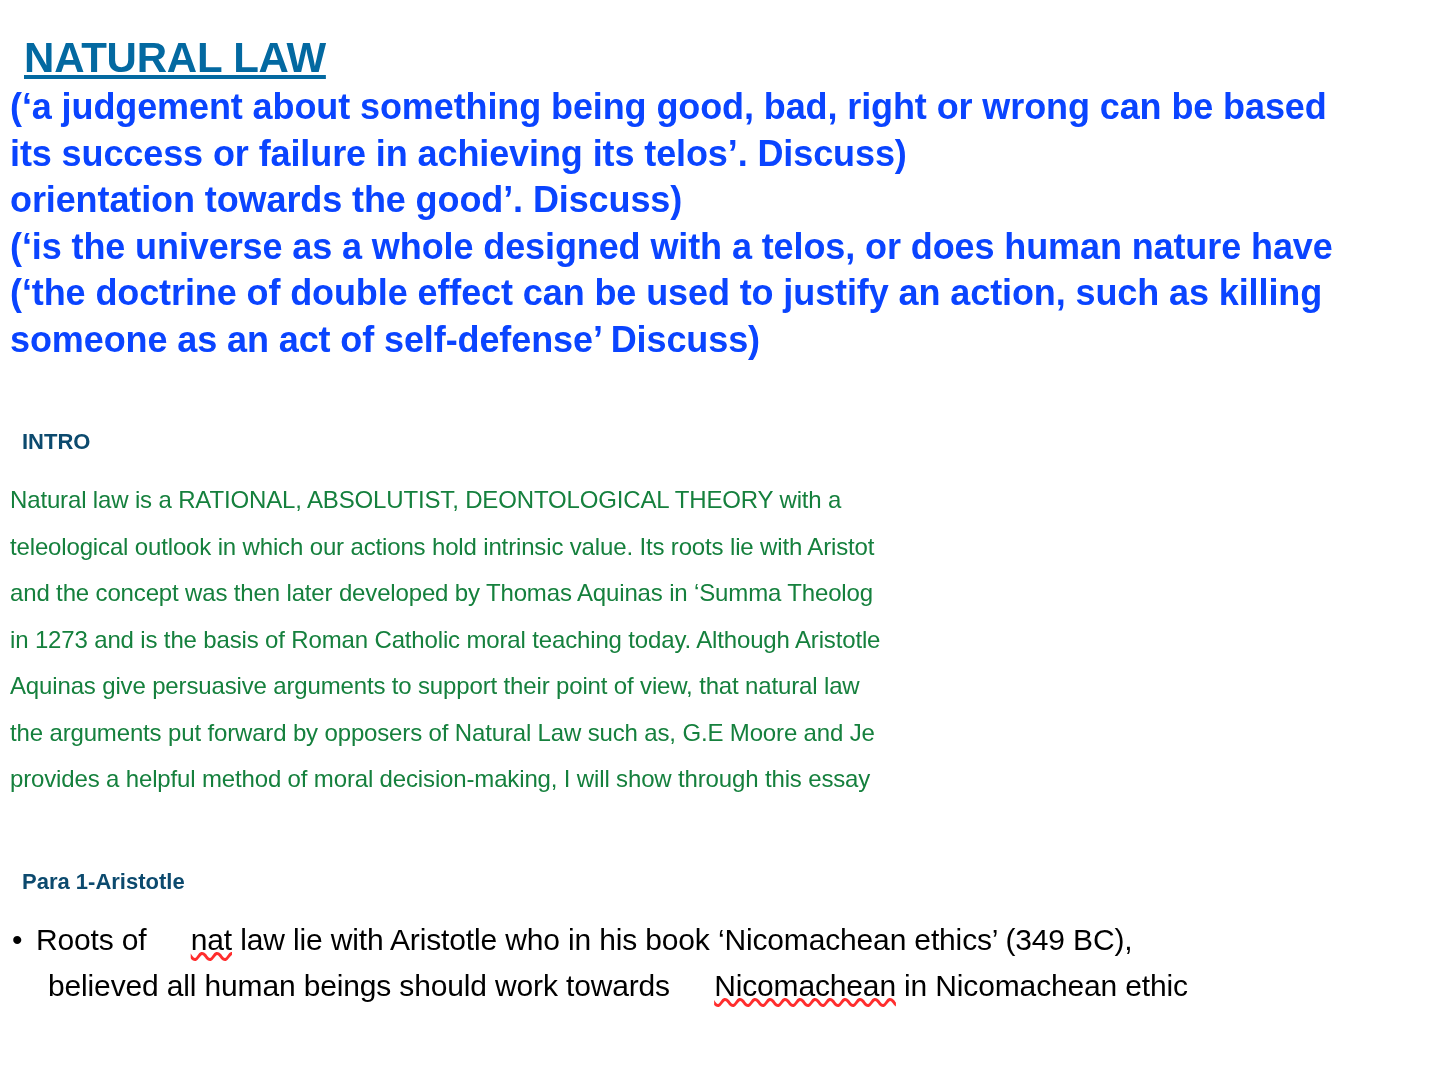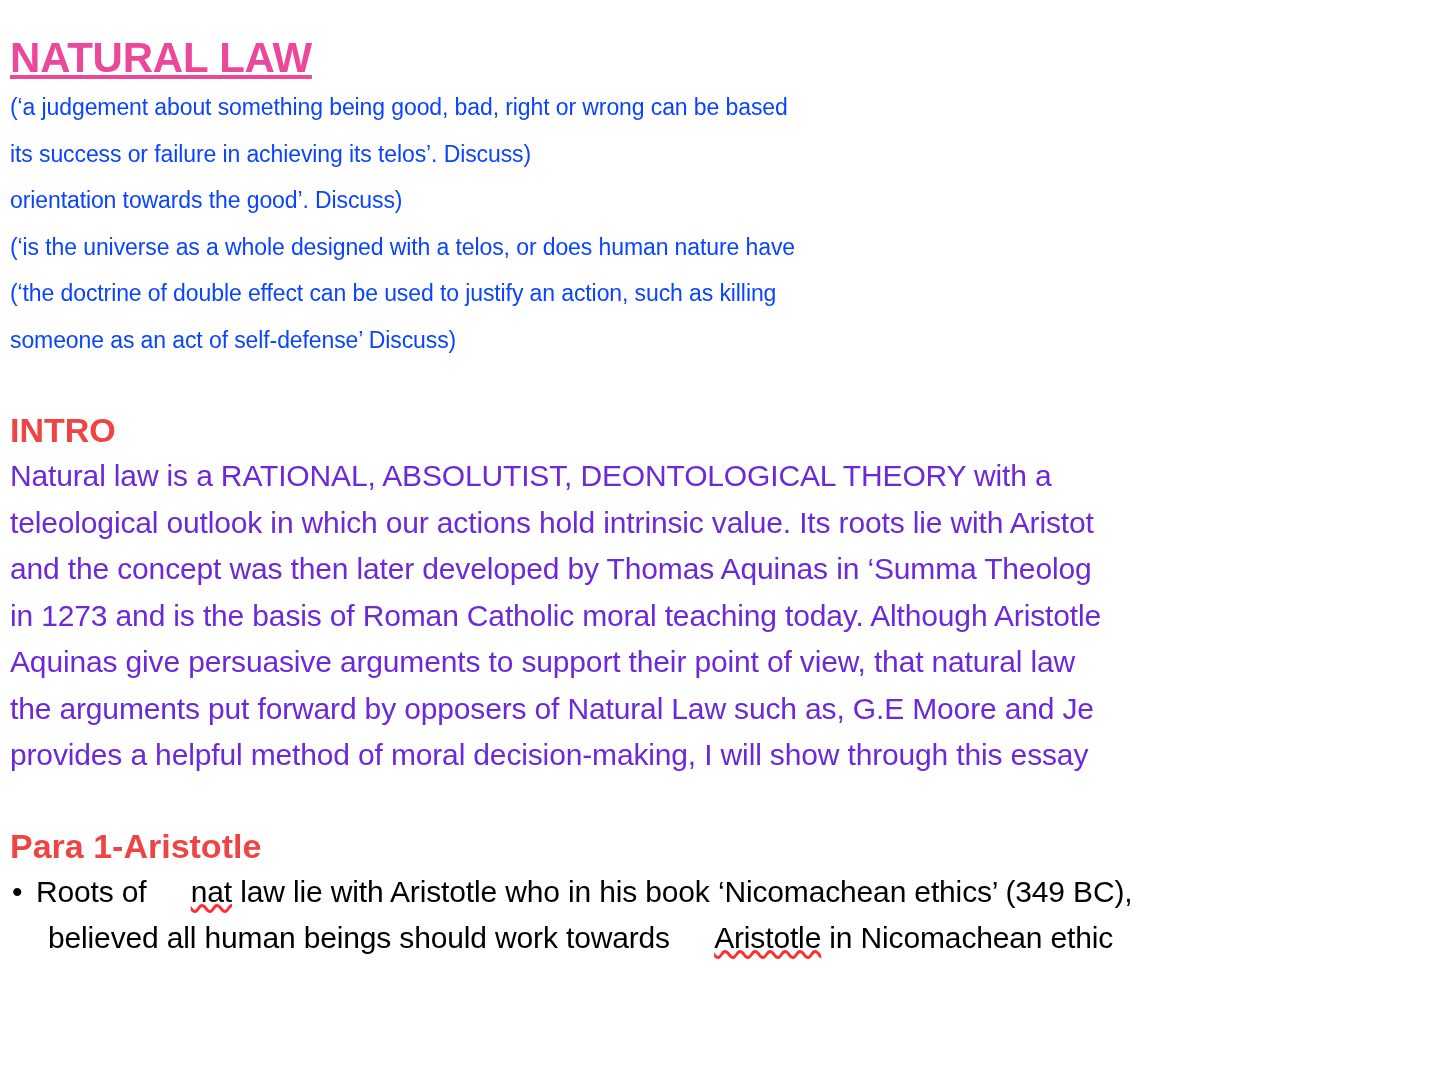--- a/index.html
+++ b/index.html
@@ -15,52 +15,52 @@
   }
   .page {
     position: relative;
     width: 1435px;
     height: 1076px;
     box-sizing: border-box;
     padding: 34px 0 0 10px;
     overflow: hidden;
   }
   .doc-title {
-    color: #ec4899;
+    color: #0369a1;
     font-weight: bold;
     font-size: 42px;
     line-height: 48px;
     text-decoration: underline;
     text-underline-offset: 3px;
-    margin: 0 0 2px 0;
+    margin: 0 0 2px 14px;
     letter-spacing: -0.2px;
     white-space: nowrap;
   }
   .question-block {
     color: #0a44ff;
-    font-weight: normal;
-    font-size: 23px;
+    font-weight: bold;
+    font-size: 36px;
     line-height: 46.5px;
     white-space: nowrap;
     letter-spacing: -0.1px;
   }
   .question-block .q-line {
     display: block;
   }
   .section-heading {
-    color: #ef4444;
+    color: #0c4a6e;
     font-weight: bold;
-    font-size: 34px;
+    font-size: 22px;
     line-height: 46px;
-    margin: 0;
+    margin: 12px;
     white-space: nowrap;
   }
   .body-text {
-    color: #6d28d9;
-    font-size: 30px;
+    color: #15803d;
+    font-size: 24px;
     line-height: 46.5px;
     white-space: nowrap;
     letter-spacing: -0.15px;
   }
   .body-text .t-line {
     display: block;
   }
   .spacer-lg {
     height: 44px;
   }
@@ -128,17 +128,17 @@
   </div>
 
   <div class="spacer-md"></div>
 
   <h2 class="section-heading">Para 1-Aristotle</h2>
 
   <ul class="bullet-list">
     <li class="bullet-item">
       <span class="dot">•</span>
       <span>Roots of </span><span class="spell-error">nat</span><span> law lie with Aristotle who in his book ‘Nicomachean ethics’ (349 BC),</span>
-      <span class="cont"><span>believed all human beings should work towards </span><span class="spell-error">Aristotle</span><span> in Nicomachean ethic</span></span>
+      <span class="cont"><span>believed all human beings should work towards </span><span class="spell-error">Nicomachean</span><span> in Nicomachean ethic</span></span>
     </li>
   </ul>
 
 </div>
 
 </body></html>

